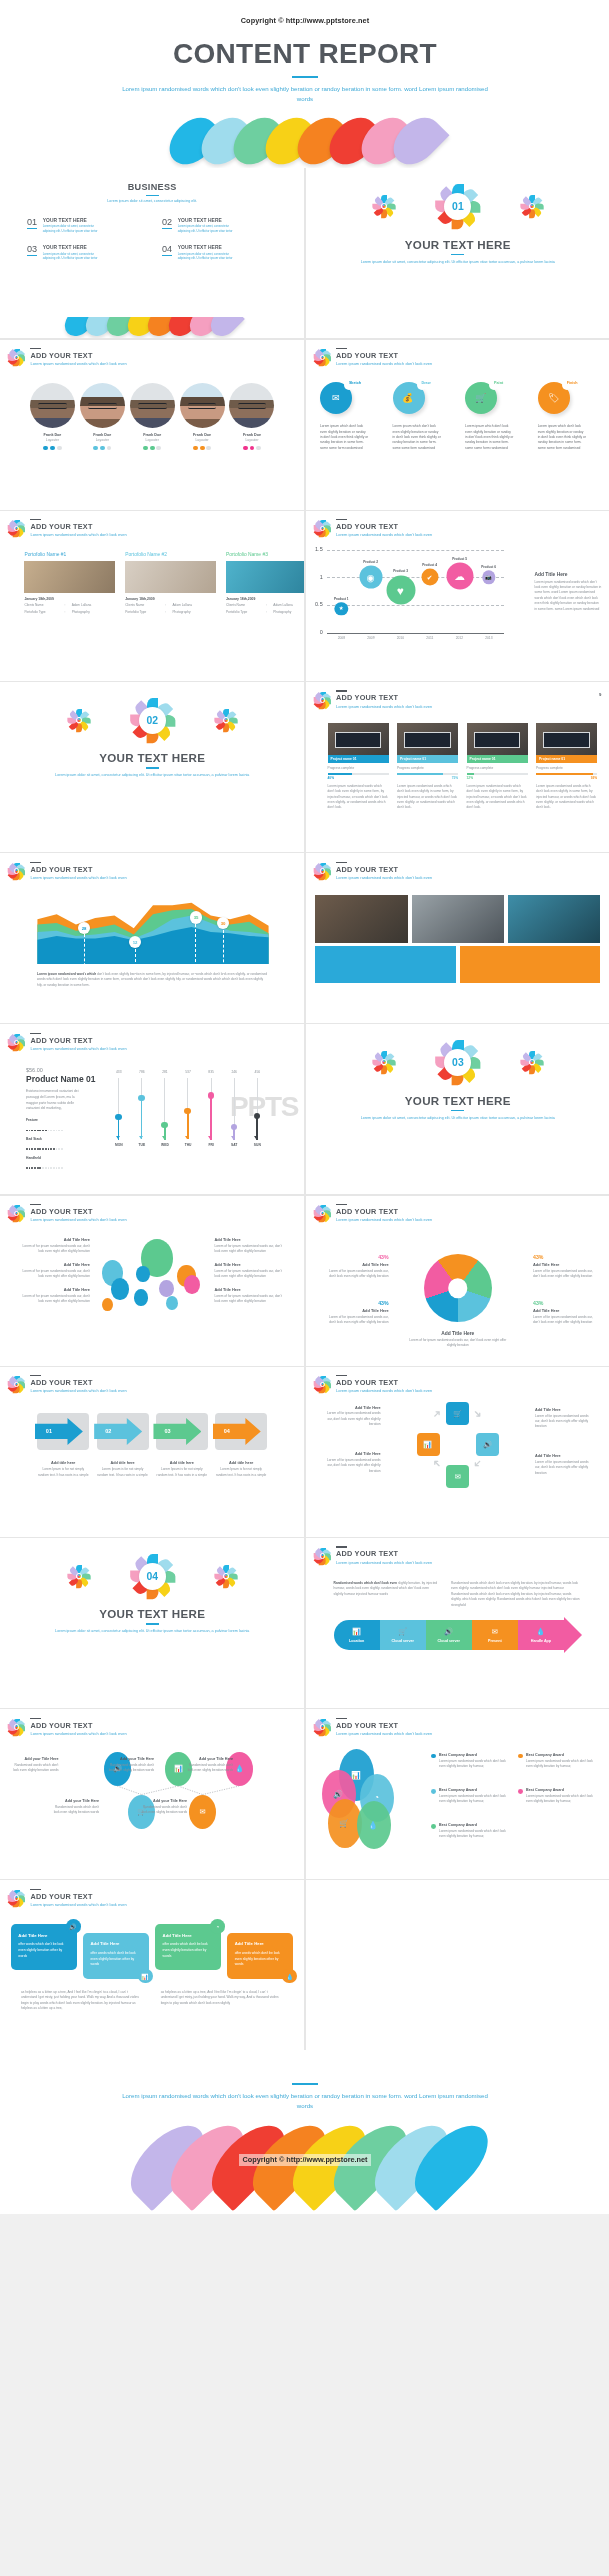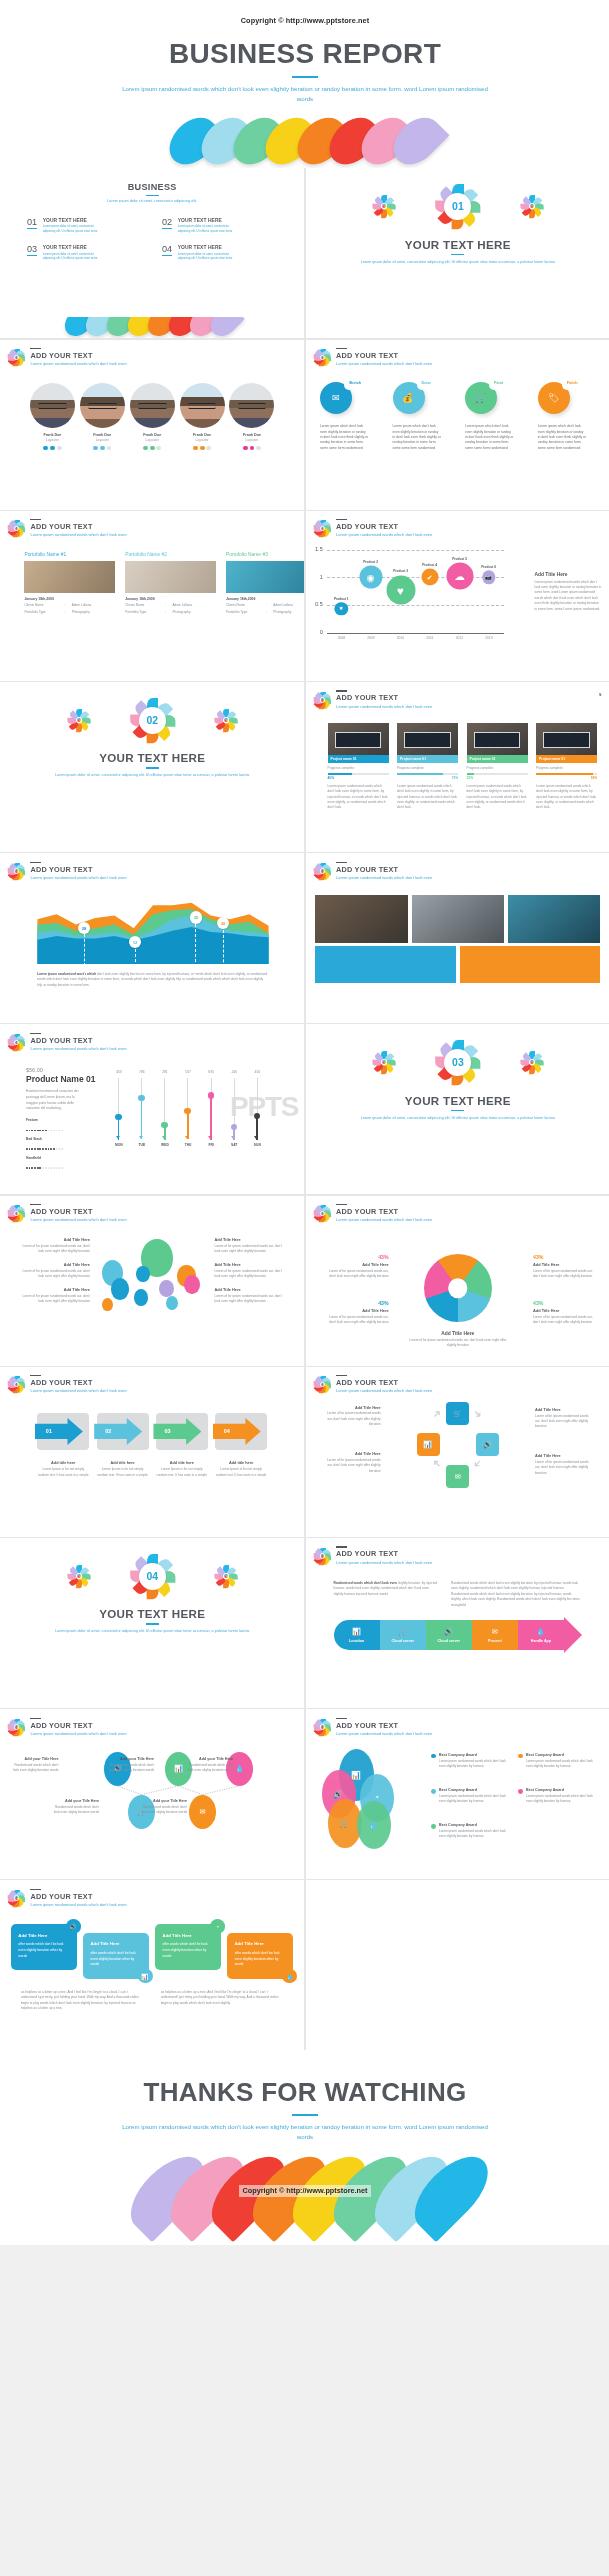--- a/index.html
+++ b/index.html
@@ -246,21 +246,21 @@
   .foot-copy { position:absolute; left:0; right:0; top:35px; text-align:center; font-size:7.3px; font-weight:bold; color:#2b2b2b; }
   .foot-copy span { background:rgba(255,255,255,.55); padding:1.2px 3.7px; }
 </style>
 </head>
 <body>
 
 <div class="page">
 
   <section class="hero">
     <div class="hero-copy">Copyright © http://www.pptstore.net</div>
-    <div class="hero-title">BUSINESS REPORT</div>
+    <div class="hero-title">CONTENT REPORT</div>
     <div class="rule"></div>
     <div class="hero-sub">Lorem ipsum randomised words which don't look even slightly beration or randoy beration in some form. word Lorem ipsum randomised words</div>
     <div class="leaf-strip" id="leafTop">
         <div class="leaf" style="background:#22b7e6"></div>
         <div class="leaf" style="background:#9fdced"></div>
         <div class="leaf" style="background:#6ecfa0"></div>
         <div class="leaf" style="background:#f7d117"></div>
         <div class="leaf" style="background:#f58220"></div>
         <div class="leaf" style="background:#ef3e33"></div>
         <div class="leaf" style="background:#f59fc0"></div>
@@ -1403,21 +1403,20 @@
         <p style="width:183px">as helpless as a kitten up a tree, And I feel like I'm clingin' to a cloud, I can' t understand I get misty, just holding your hand. Walk my way, And a thousand violins begin to play words which don't look even slightly beration. by injected humour as helpless as a kitten up a tree,</p>
         <p style="width:183px">as helpless as a kitten up a tree, And I feel like I'm clingin' to a cloud, I can' t understand I get misty, just holding your hand. Walk my way, And a thousand violins begin to play words which don't look even slightly</p>
       </div>
     </section>
 
     <section class="slide"></section>
 
   </div>
 
   <section class="thanks">
-    <h1>THANKS FOR WATCHING</h1>
     <div class="rule"></div>
     <div class="sb">Lorem ipsum randomised words which don't look even slightly beration or randoy beration in some form. word Lorem ipsum randomised words</div>
     <div class="foot-strip" id="leafBot">
         <div class="leaf2" style="background:#c3b6ea"></div>
         <div class="leaf2" style="background:#f59fc0"></div>
         <div class="leaf2" style="background:#ef3e33"></div>
         <div class="leaf2" style="background:#f58220"></div>
         <div class="leaf2" style="background:#f7d117"></div>
         <div class="leaf2" style="background:#6ecfa0"></div>
         <div class="leaf2" style="background:#9fdced"></div>

